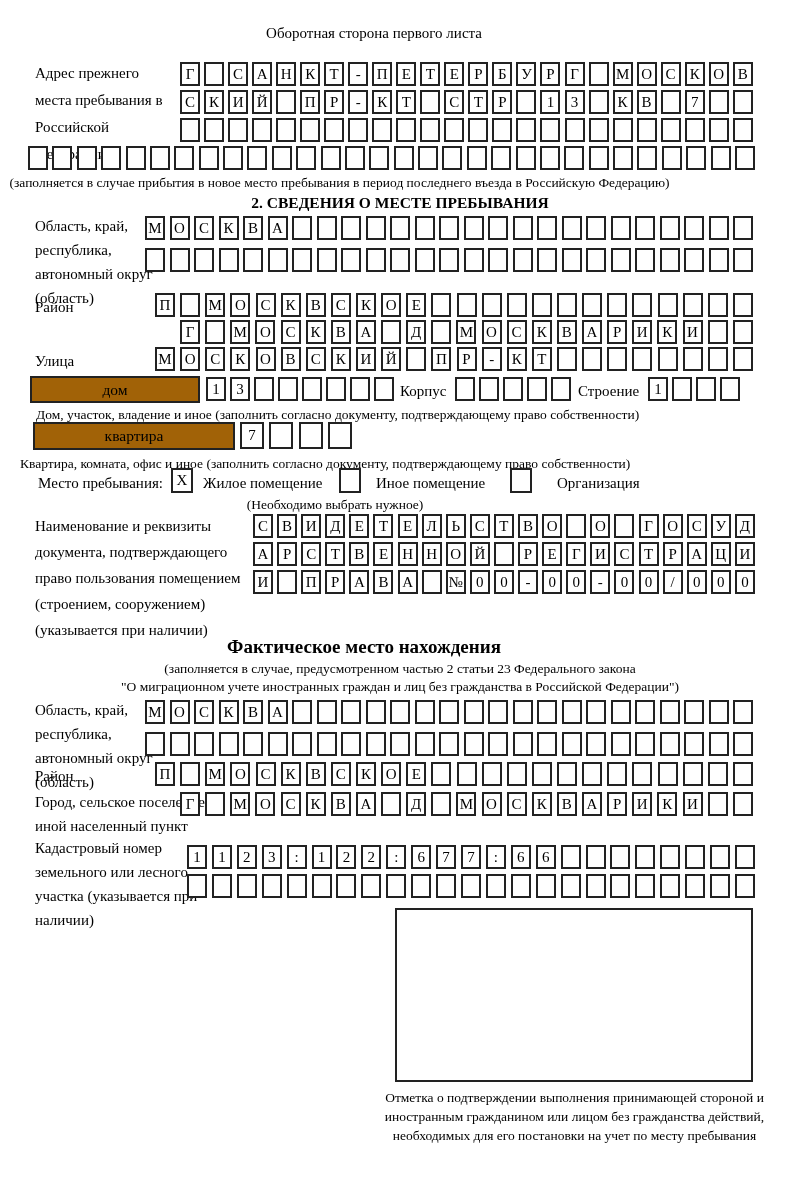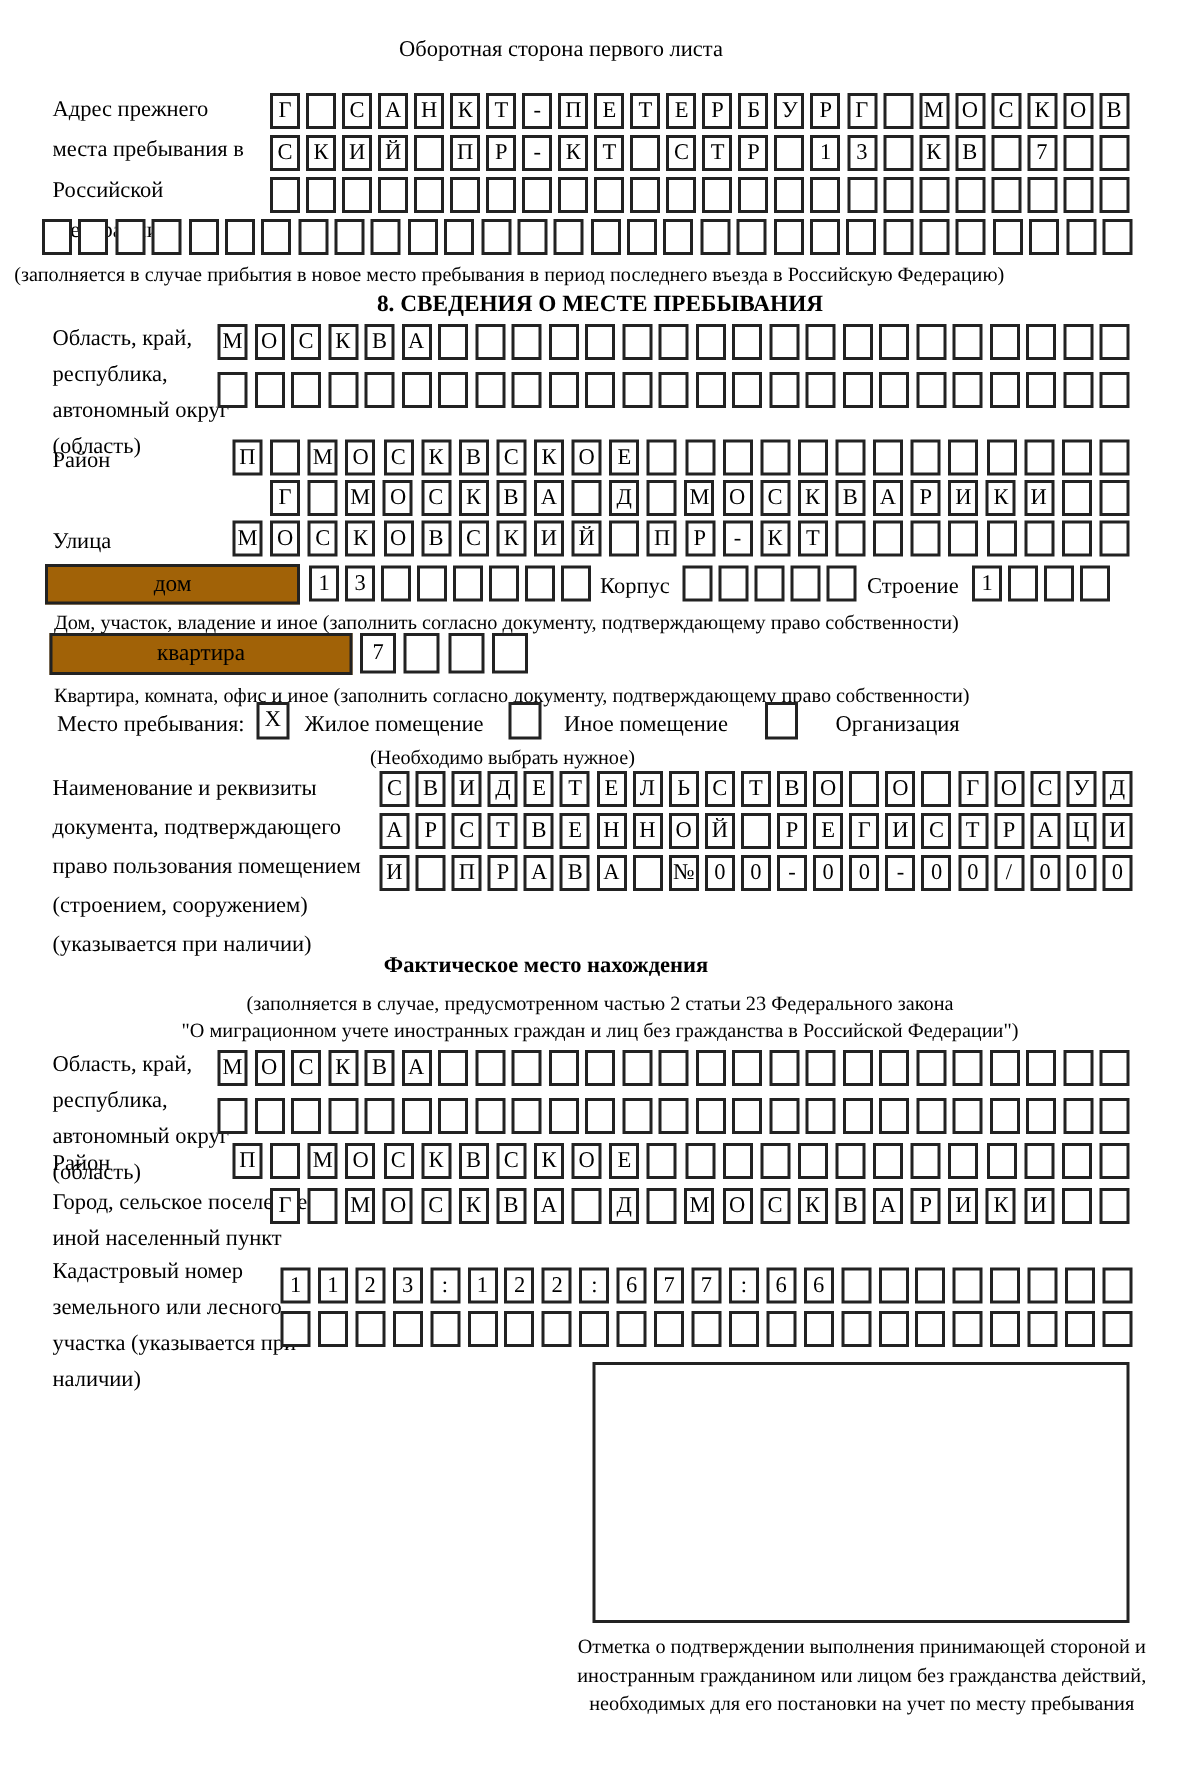--- a/index.html
+++ b/index.html
@@ -151,21 +151,21 @@
       <div class="cell"></div>
       <div class="cell"></div>
       <div class="cell"></div>
       <div class="cell"></div>
       <div class="cell"></div>
       <div class="cell"></div>
     </div>
 
   <div class="abs caption center" style="top:174px; left:0; width:679px;">(заполняется в случае прибытия в новое место пребывания в период последнего въезда в Российскую Федерацию)</div>
 
-  <div class="abs center bold" style="top:194px; left:0; width:800px; font-size:15.5px;">8. СВЕДЕНИЯ О МЕСТЕ ПРЕБЫВАНИЯ</div>
+  <div class="abs center bold" style="top:194px; left:0; width:800px; font-size:15.5px;">2. СВЕДЕНИЯ О МЕСТЕ ПРЕБЫВАНИЯ</div>
 
   <div class="abs label-tight" style="top:214px; left:35px; width:122px;">Область, край, республика, автономный округ (область)</div>
   <div class="abs box-row" style="top:216px; left:145px; width:608px;">
       <div class="cell">М</div>
       <div class="cell">О</div>
       <div class="cell">С</div>
       <div class="cell">К</div>
       <div class="cell">В</div>
       <div class="cell">А</div>
       <div class="cell"></div>
@@ -326,21 +326,21 @@
     </div>
   <div class="abs bigbox" style="top:422px; left:33px; width:202px; height:28px;">квартира</div>
 
   <div class="abs caption" style="top:406px; left:36px; width:740px;">Дом, участок, владение и иное (заполнить согласно документу, подтверждающему право собственности)</div>
   <div class="abs box-row" style="top:422px; left:240px; width:112px;">
       <div class="cell cell-lg">7</div>
       <div class="cell cell-lg"></div>
       <div class="cell cell-lg"></div>
       <div class="cell cell-lg"></div>
     </div>
-  <div class="abs caption" style="top:455px; left:36px; width:740px;font-family:Liberation Serif, serif;">Квартира, комната, офис и иное (заполнить согласно документу, подтверждающему право собственности)</div>
+  <div class="abs caption" style="top:455px; left:20px; width:740px;font-family:Liberation Serif, serif;">Квартира, комната, офис и иное (заполнить согласно документу, подтверждающему право собственности)</div>
 
   <div class="abs label-tight" style="top:471px; left:38px;">Место пребывания:</div>
   <div class="abs checkbox" style="top:468px; left:171px;">X</div>
   <div class="abs label-tight" style="top:471px; left:203px;">Жилое помещение</div>
   <div class="abs checkbox" style="top:468px; left:339px;"></div>
   <div class="abs label-tight" style="top:471px; left:376px;">Иное помещение</div>
   <div class="abs checkbox" style="top:468px; left:510px;"></div>
   <div class="abs label-tight" style="top:471px; left:557px;">Организация</div>
   <div class="abs" style="top:513px; left:35px; width:212px; font-size:15px; line-height:26px;">Наименование и реквизиты документа, подтверждающего право пользования помещением (строением, сооружением) (указывается при наличии)</div>
 
@@ -408,21 +408,21 @@
       <div class="cell">0</div>
       <div class="cell">-</div>
       <div class="cell">0</div>
       <div class="cell">0</div>
       <div class="cell">/</div>
       <div class="cell">0</div>
       <div class="cell">0</div>
       <div class="cell">0</div>
     </div>
 
-  <div class="abs center bold" style="top:636px; left:0; width:728px; font-size:15px;">Фактическое место нахождения</div>
+  <div class="abs center bold" style="top:636px; left:0; width:728px; font-size:19px;">Фактическое место нахождения</div>
   <div class="abs caption center" style="top:660px; left:0; width:800px;">(заполняется в случае, предусмотренном частью 2 статьи 23 Федерального закона</div>
   <div class="abs caption center" style="top:678px; left:0; width:800px;">"О миграционном учете иностранных граждан и лиц без гражданства в Российской Федерации")</div>
 
   <div class="abs label-tight" style="top:698px; left:35px; width:135px;">Область, край, республика, автономный округ (область)</div>
   <div class="abs box-row" style="top:700px; left:145px; width:608px;">
       <div class="cell">М</div>
       <div class="cell">О</div>
       <div class="cell">С</div>
       <div class="cell">К</div>
       <div class="cell">В</div>

